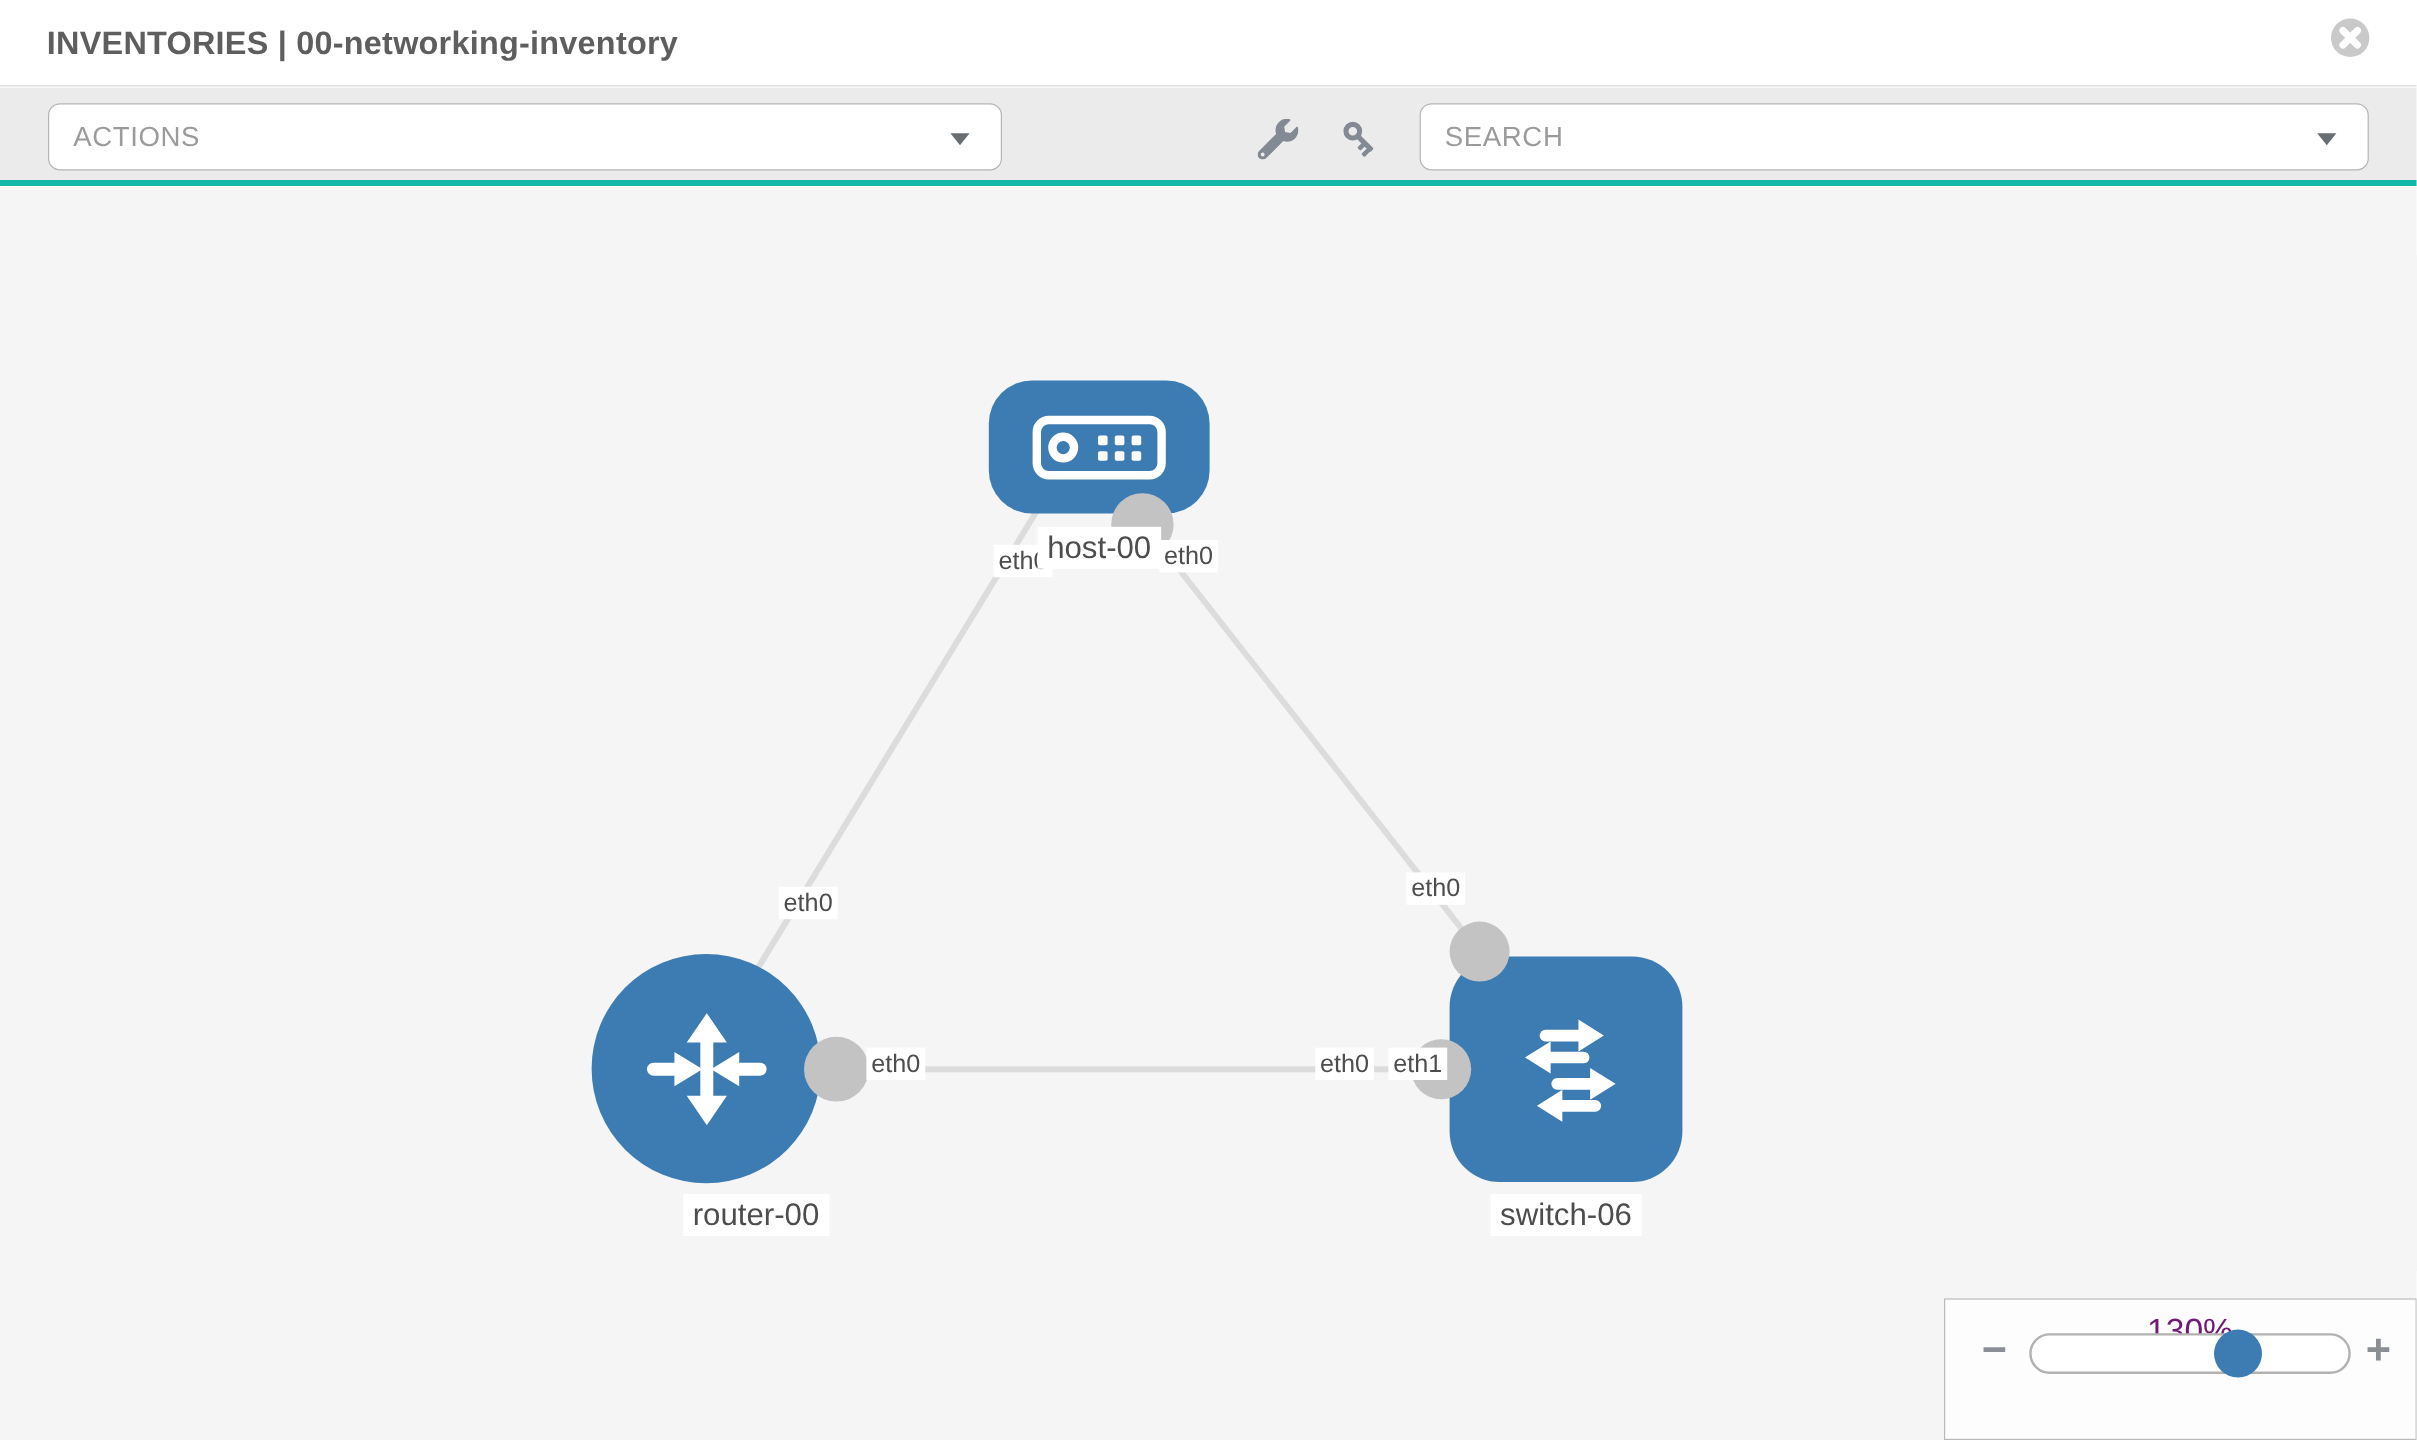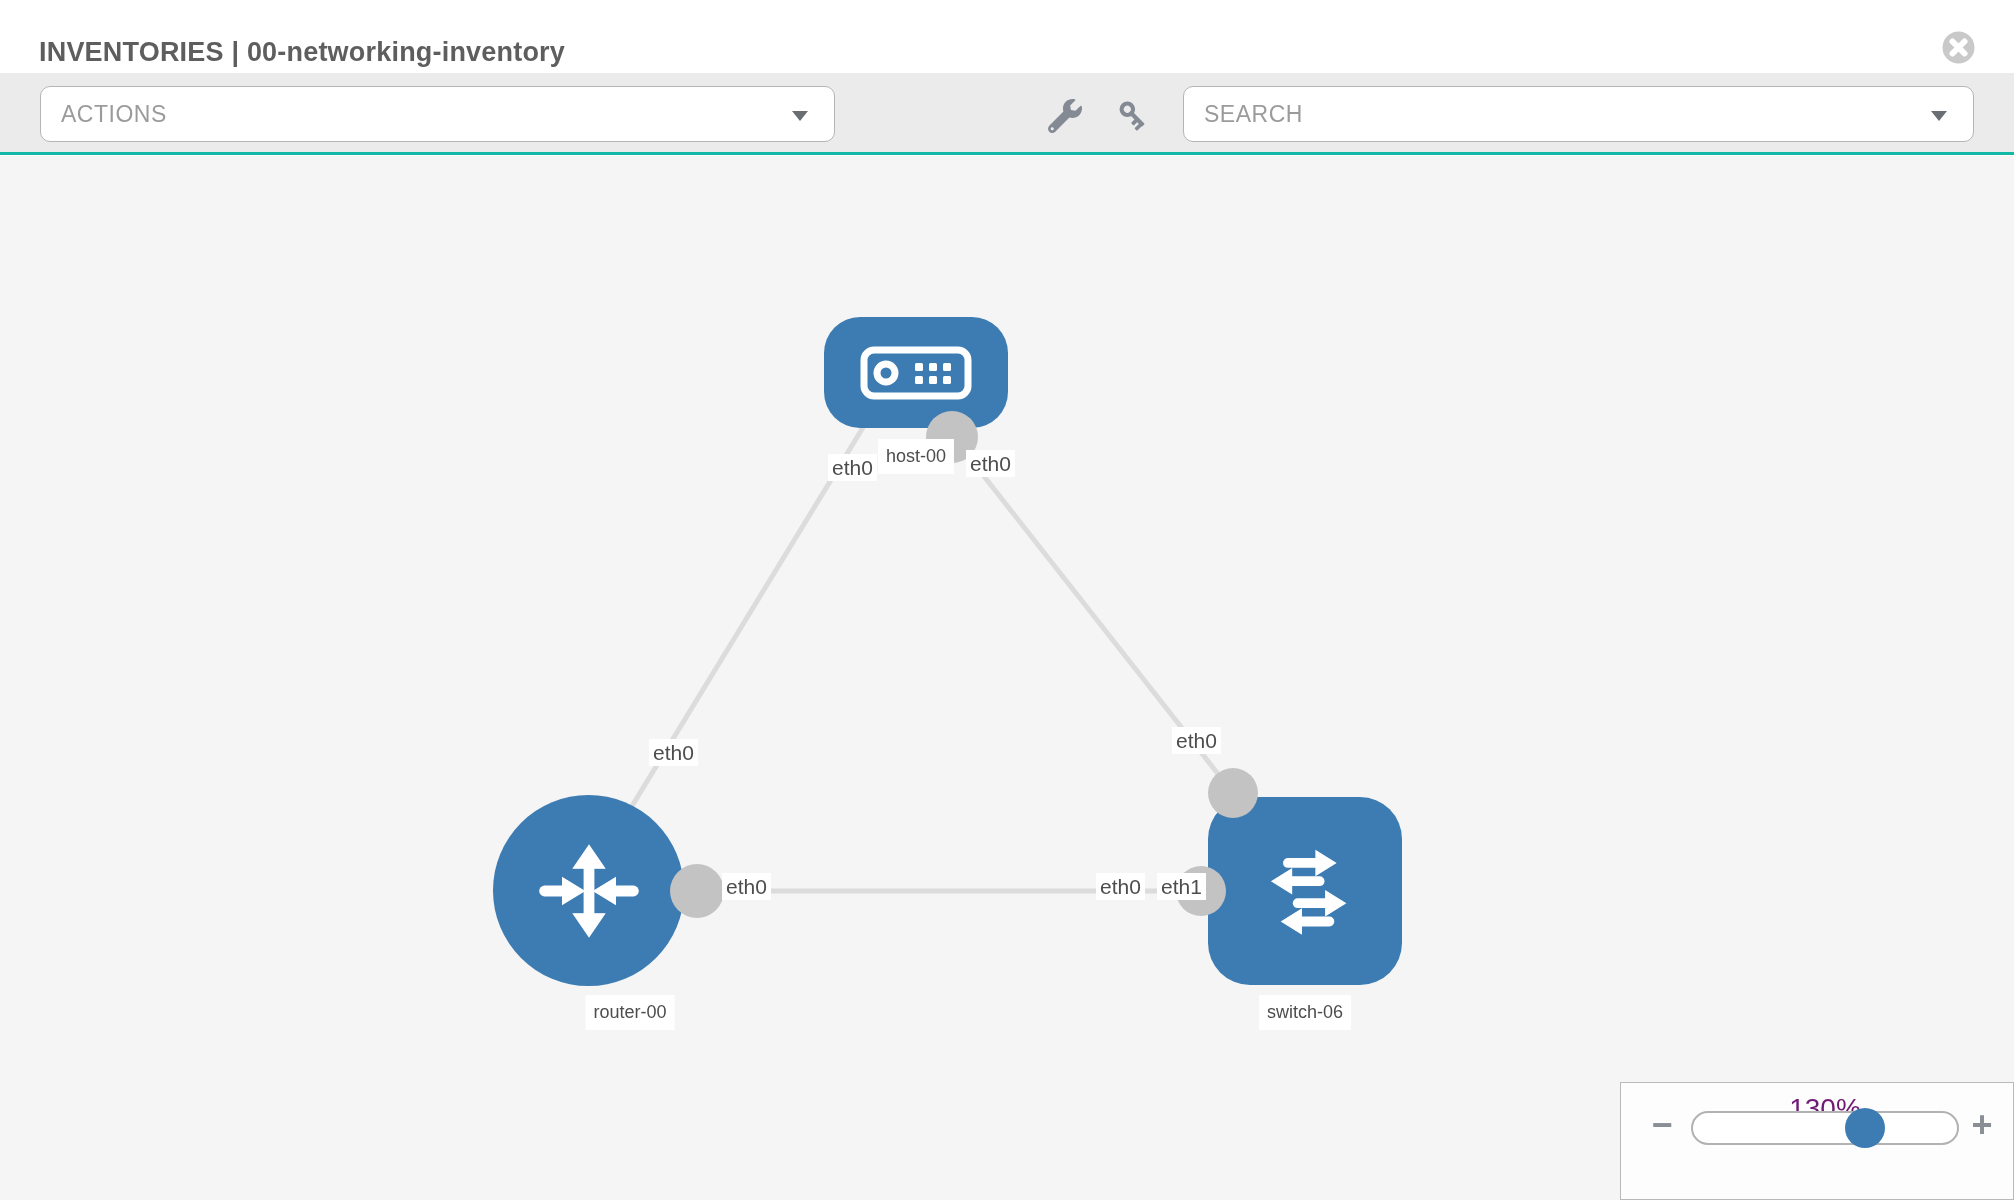--- a/index.html
+++ b/index.html
@@ -15,26 +15,26 @@
     --title_text:#5e5e5e;
     --label_text:#4d4d4d;
     --close_gray:#c9c9c9;
   }
   *{margin:0;padding:0;box-sizing:border-box;}
   html,body{background:#fff;}
   body{font-family:"Liberation Sans",sans-serif;}
   .app{position:relative;width:2014px;height:1200px;overflow:hidden;background:#fff;}
 
   
-  .titlebar{position:absolute;left:0;top:16px;width:100%;height:72px;background:#fff;border-bottom:1px solid var(--line_gray);}
+  .titlebar{position:absolute;left:0;top:0;width:100%;height:72px;background:#fff;border-bottom:1px solid var(--line_gray);}
   .page-title{position:absolute;left:39px;top:0;line-height:72px;font-size:27px;font-weight:bold;color:var(--title_text);letter-spacing:.2px;}
   .close-btn{position:absolute;left:1942px;top:15px;width:33px;height:33px;cursor:pointer;}
 
   
-  .toolbar{position:absolute;left:0;top:73px;width:100%;height:82px;background:var(--toolbar_bg);border-bottom:3px solid #14b8a6;}
+  .toolbar{position:absolute;left:0;top:73px;width:100%;height:82px;background:var(--toolbar_bg);border-bottom:5px solid #14b8a6;}
   .select{position:absolute;top:13px;height:56px;background:#fff;border:1px solid var(--border_gray);border-radius:10px;cursor:pointer;}
   .select .sel-text{position:absolute;left:20px;top:0;line-height:54px;font-size:23px;color:var(--placeholder_gray);letter-spacing:.5px;}
   .caret{position:absolute;right:26px;top:24px;width:0;height:0;border-left:8px solid transparent;border-right:8px solid transparent;border-top:10px solid #696e73;}
   .select.actions{left:40px;width:795px;}
   .select.search{left:1183px;width:791px;padding-left:25px;}
   .tool-icon{position:absolute;top:26px;width:34px;height:34px;cursor:pointer;}
   .tool-icon.wrench{left:1048px;}
   .tool-icon.key{left:1117px;}
 
   
@@ -42,21 +42,21 @@
   svg.links{position:absolute;left:0;top:0;z-index:1;}
   .links line{stroke:var(--link_gray);stroke-width:5;}
   .node{position:absolute;z-index:2;background:var(--accent_blue);cursor:pointer;}
   .node svg{position:absolute;left:50%;top:50%;transform:translate(-50%,-50%);}
   .node-host{left:824px;top:161px;width:184px;height:111px;border-radius:36px;}
   .node-router{left:493px;top:639px;width:191px;height:191px;border-radius:50%;}
   .node-switch{left:1208px;top:641px;width:194px;height:188px;border-radius:42px;}
   .port{position:absolute;z-index:3;background:var(--port_gray);border-radius:50%;}
   .iface,.nodelabel{position:absolute;z-index:4;background:#fff;color:var(--label_text);white-space:nowrap;}
   .iface{font-size:21px;padding:1px 4px;line-height:25px;}
-  .nodelabel{font-size:18px;padding:2px 8px;line-height:31px;transform:translateX(-50%);}
+  .nodelabel{font-size:26px;padding:2px 8px;line-height:31px;transform:translateX(-50%);}
 
   
   .zoom-panel{position:absolute;left:1620px;top:1082px;width:394px;height:118px;background:#fdfdfd;border:1px solid #b9b9b9;z-index:5;}
   .zoom-level{position:absolute;left:204px;top:10px;transform:translateX(-50%);font-size:28px;color:#701a75;}
   .zoom-btn{position:absolute;top:22px;width:30px;font-size:36px;font-weight:bold;color:#8a8f96;line-height:40px;text-align:center;cursor:pointer;user-select:none;}
   .zoom-out{left:26px;}
   .zoom-in{left:346px;}
   .zoom-track{position:absolute;left:70px;top:28px;width:268px;height:34px;border:2px solid #b2b2b2;border-radius:17px;background:#fff;cursor:pointer;}
   .zoom-handle{position:absolute;left:152px;top:-5px;width:40px;height:40px;border-radius:50%;background:var(--accent_blue);cursor:grab;}
 </style>

